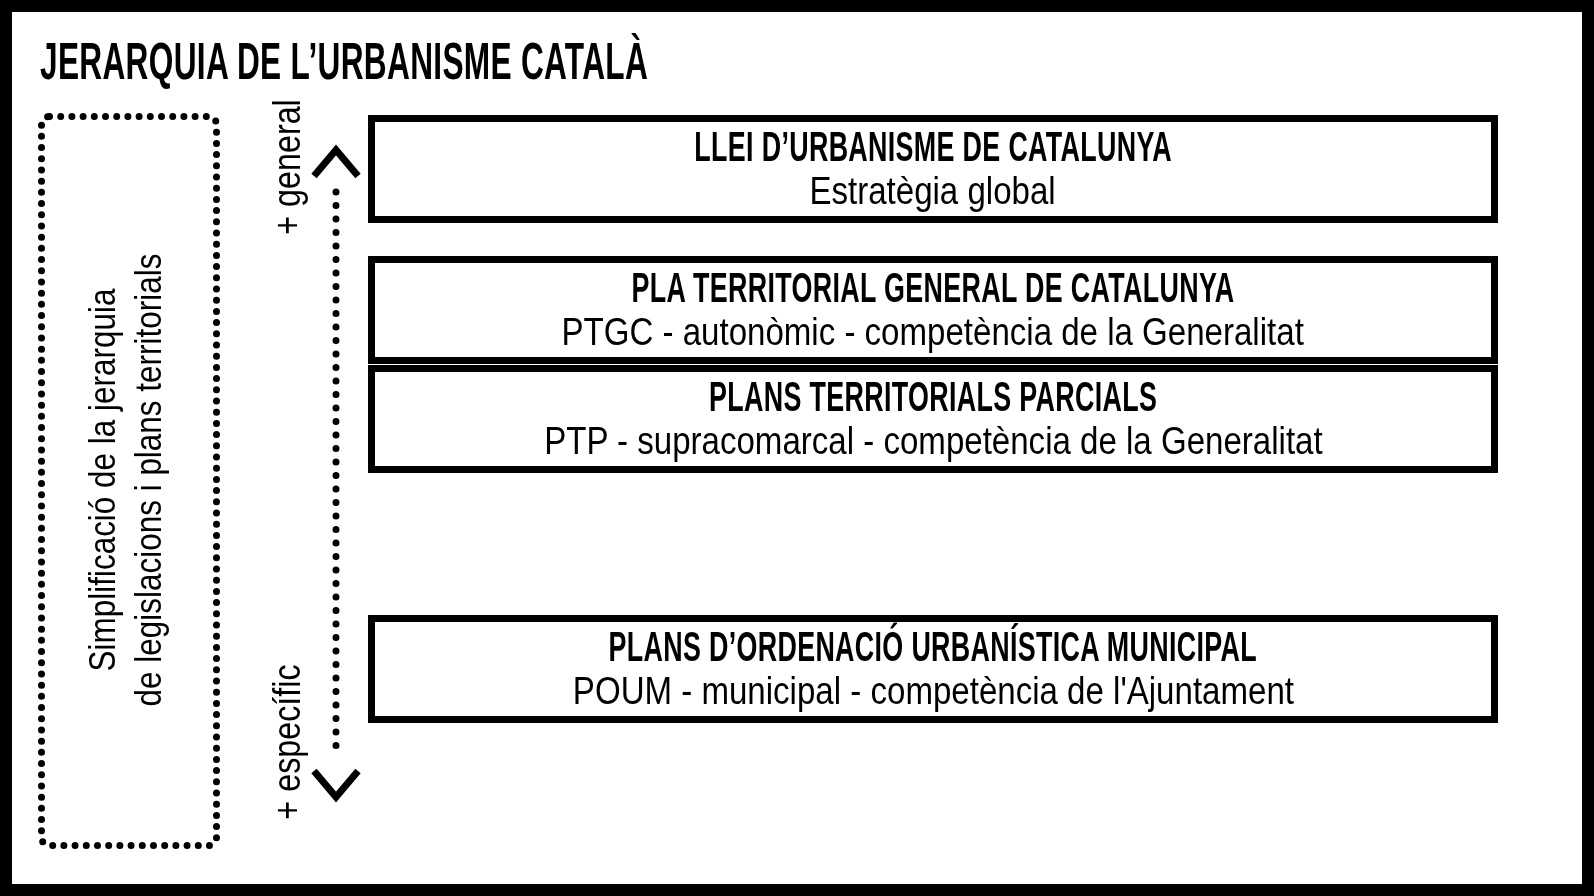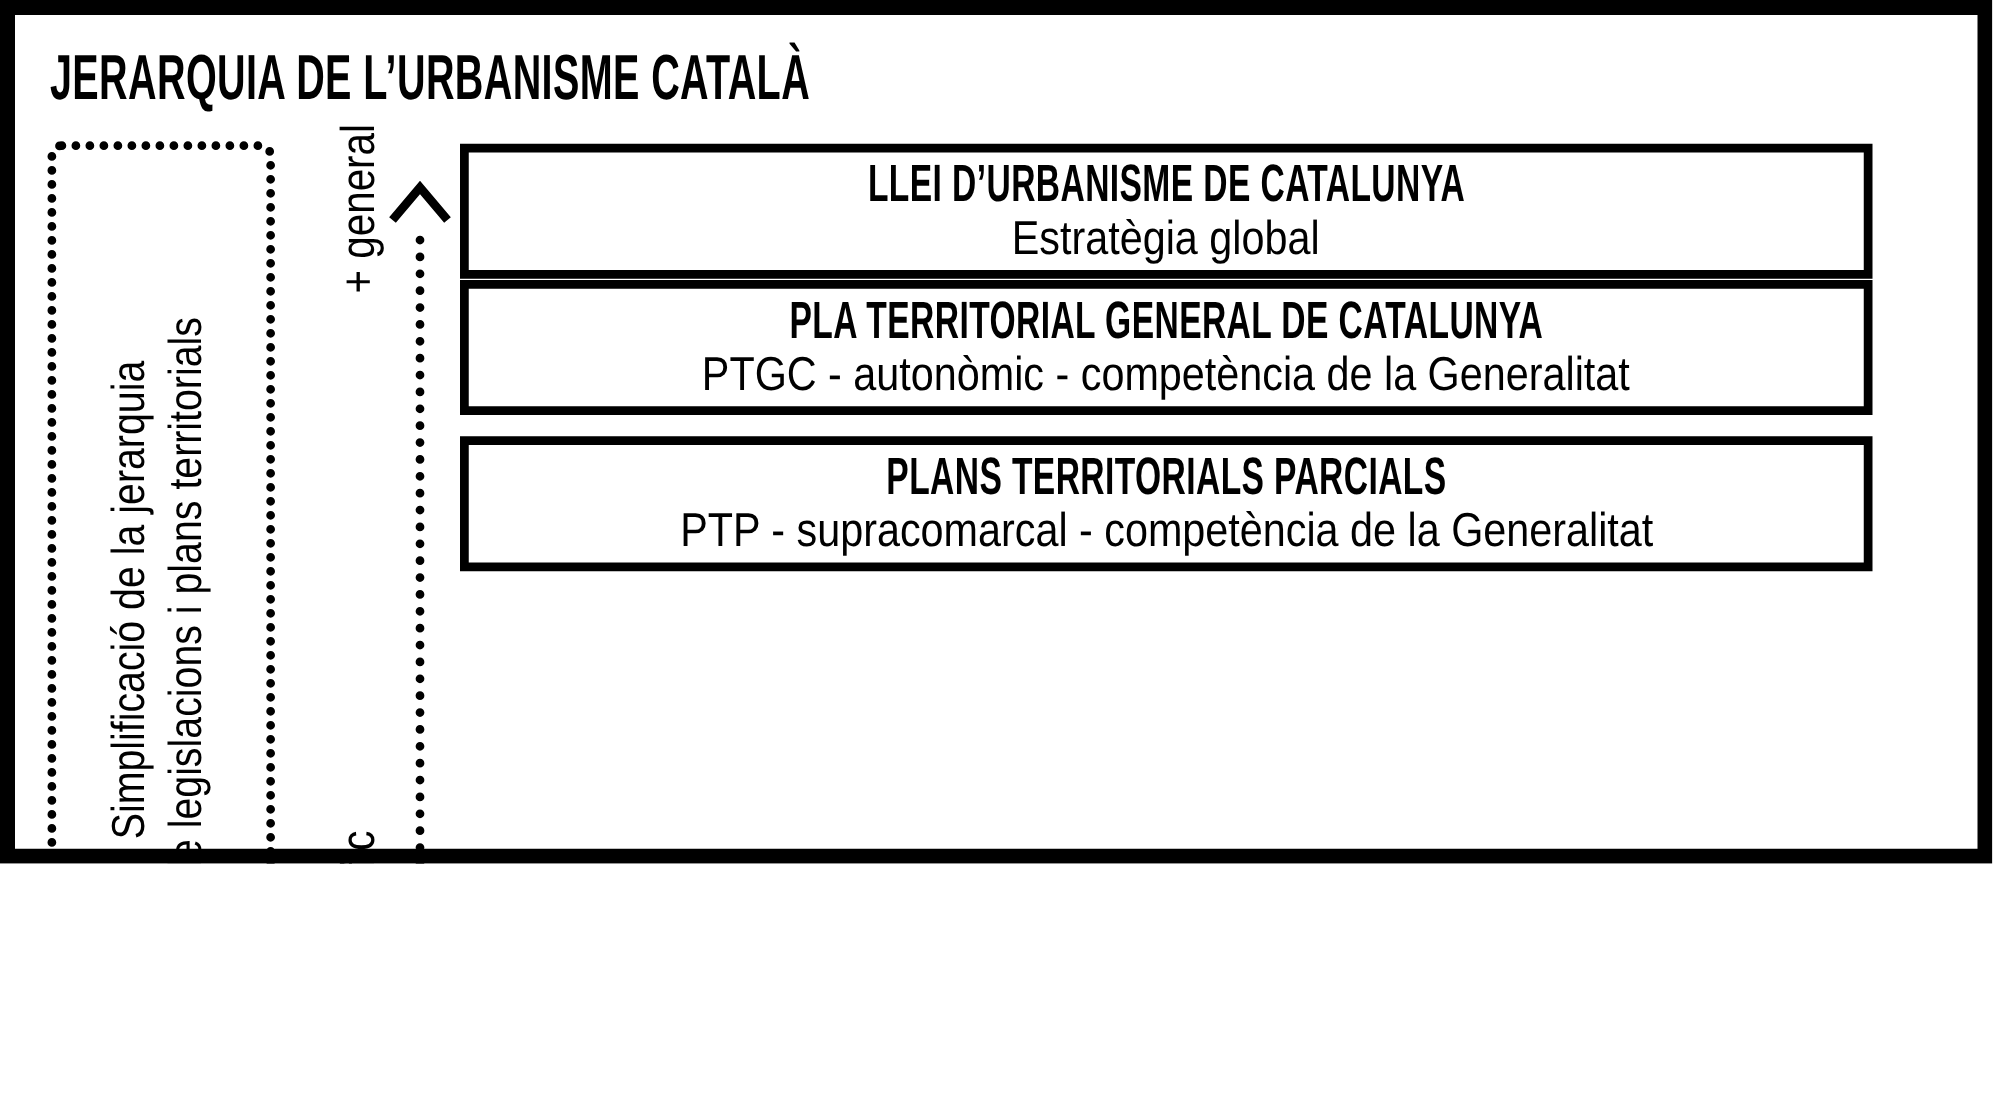--- a/index.html
+++ b/index.html
@@ -5,21 +5,21 @@
   html, body {
     margin: 0;
     padding: 0;
     background: #ffffff;
     font-family: "Liberation Sans", sans-serif;
     color: #000000;
   }
   #stage {
     position: relative;
     width: 1594px;
-    height: 691px;
+    height: 896px;
     background: #ffffff;
     overflow: hidden;
     text-decoration: underline;
   }
   .frame {
     position: absolute;
     inset: 0;
     border: 12px solid #000000;
     box-sizing: border-box;
     pointer-events: none;
@@ -129,26 +129,30 @@
     <polyline points="7,34 29,8 51,34" fill="none" stroke="#000000" stroke-width="7"></polyline>
     <line x1="29" y1="50" x2="29" y2="612" stroke="#000000" stroke-width="7" stroke-linecap="round" stroke-dasharray="0 13.5"></line>
     <polyline points="7,629 29,655 51,629" fill="none" stroke="#000000" stroke-width="7"></polyline>
   </svg>
 
   <div class="level" style="top:115px">
     <div class="level-title">LLEI D’URBANISME DE CATALUNYA</div>
     <div class="level-subtitle">Estratègia global</div>
   </div>
 
-  <div class="level" style="top:224px">
+  <div class="level" style="top:256px">
     <div class="level-title">PLA TERRITORIAL GENERAL DE CATALUNYA</div>
     <div class="level-subtitle">PTGC - autonòmic - competència de la Generalitat</div>
   </div>
 
-  <div class="level" style="top:349px">
+  <div class="level" style="top:365px">
     <div class="level-title">PLANS TERRITORIALS PARCIALS</div>
     <div class="level-subtitle">PTP - supracomarcal - competència de la Generalitat</div>
   </div>
 
 
+  <div class="level" style="top:615px">
+    <div class="level-title">PLANS D’ORDENACIÓ URBANÍSTICA MUNICIPAL</div>
+    <div class="level-subtitle">POUM - municipal - competència de l'Ajuntament</div>
+  </div>
 
 
 </div>
 
 </body></html>

